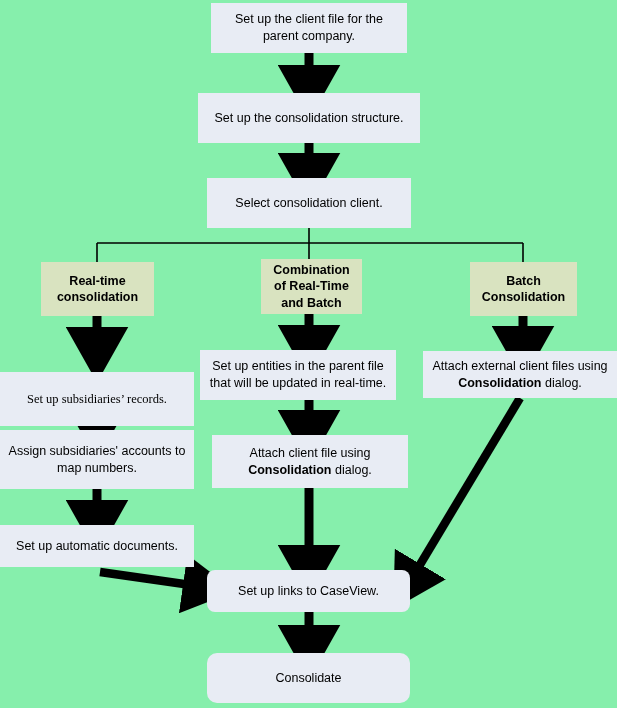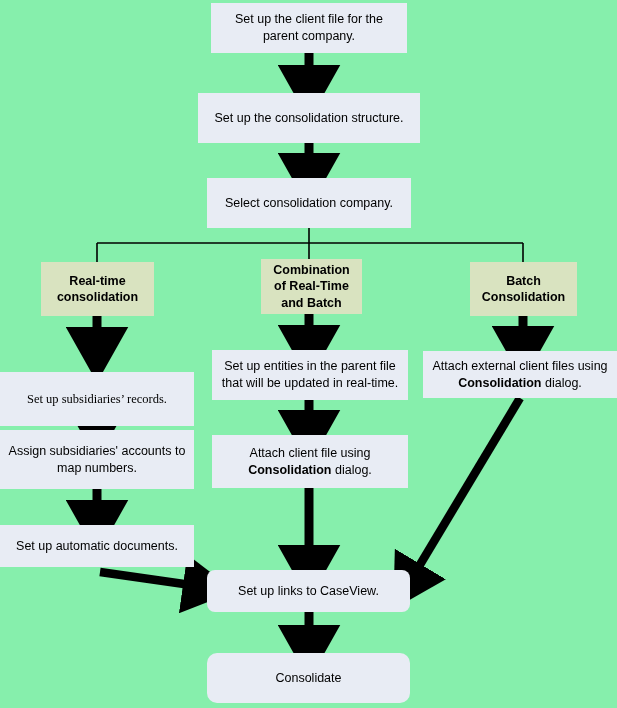--- a/index.html
+++ b/index.html
@@ -118,21 +118,21 @@
 
   <div class="node process" style="left:211px; top:3px; width:196px; height:50px;">
     <span class="txt">Set up the client file for the parent company.</span>
   </div>
 
   <div class="node process" style="left:198px; top:93px; width:222px; height:50px;">
     <span class="txt">Set up the consolidation structure.</span>
   </div>
 
   <div class="node process" style="left:207px; top:178px; width:204px; height:50px;">
-    <span class="txt">Select consolidation company.</span>
+    <span class="txt">Select consolidation client.</span>
   </div>
 
   <div class="node decision" style="left:41px; top:262px; width:113px; height:54px;">
     <span class="txt">
       <span>Real-time</span><br>
       <span>consolidation</span>
     </span>
   </div>
 
   <div class="node decision" style="left:261px; top:259px; width:101px; height:55px;">
@@ -155,21 +155,21 @@
   </div>
 
   <div class="node process" style="left:0px; top:430px; width:194px; height:59px;">
     <span class="txt">Assign subsidiaries' accounts to map numbers.</span>
   </div>
 
   <div class="node process" style="left:0px; top:525px; width:194px; height:42px;">
     <span class="txt">Set up automatic documents.</span>
   </div>
 
-  <div class="node process" style="left:212px; top:350px; width:196px; height:50px;">
+  <div class="node process" style="left:200px; top:350px; width:196px; height:50px;">
     <span class="txt">Set up entities in the parent file that will be updated in real-time.</span>
   </div>
 
   <div class="node process" style="left:212px; top:435px; width:196px; height:53px;">
     <span class="txt"><span>Attach client file using </span><span class="b">Consolidation</span><span> dialog.</span></span>
   </div>
 
   <div class="node process" style="left:423px; top:351px; width:194px; height:47px;">
     <span class="txt"><span>Attach external client files using </span><span class="b">Consolidation</span><span> dialog.</span></span>
   </div>

